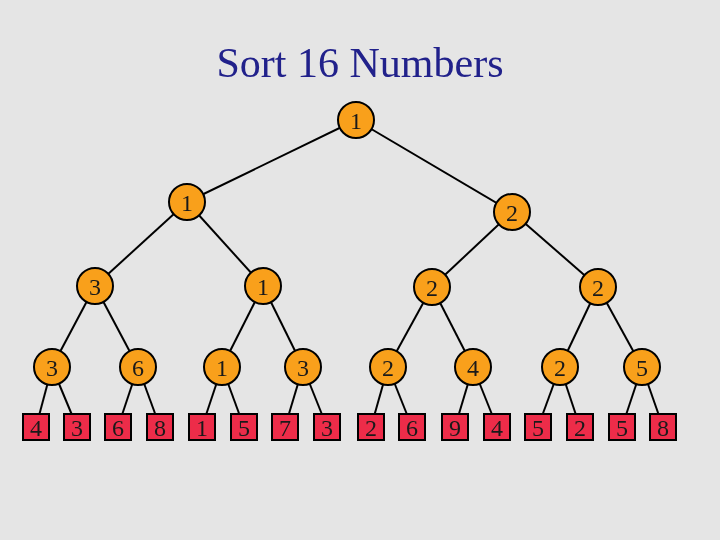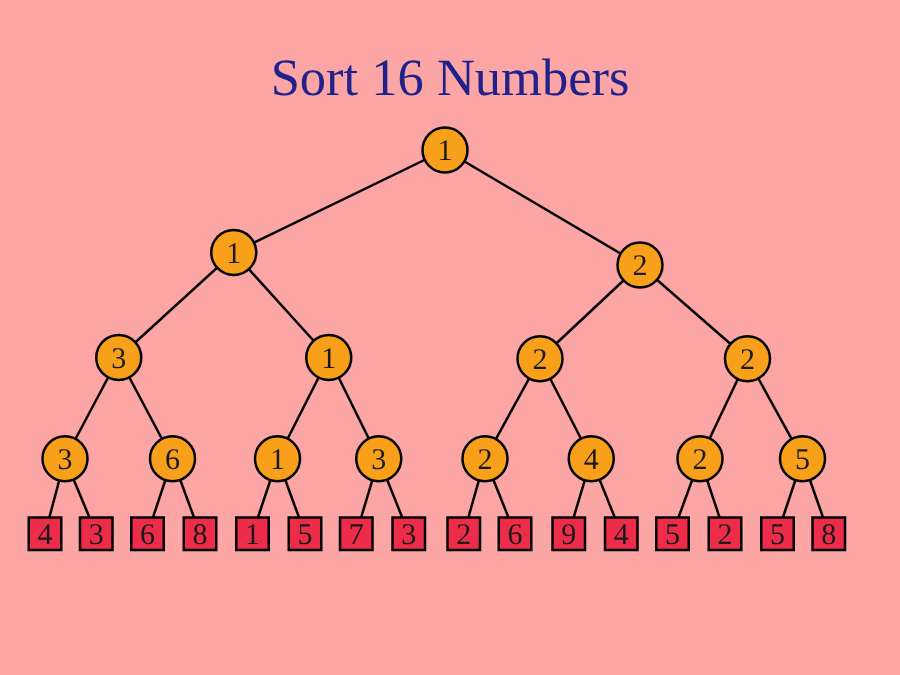--- a/index.html
+++ b/index.html
@@ -36,21 +36,21 @@
     font-family: "Liberation Serif", serif;
     font-size: 24px;
     fill: #1a1a1a;
     text-anchor: middle;
     dominant-baseline: central;
   }
 </style>
 </head>
 <body>
 
-<div class="slide" style="background: #fca5a5;">
+<div class="slide" style="background: #e5e5e5;">
   <h1 class="slide-title" style="color: rgb(33, 33, 139);">Sort 16 Numbers</h1>
   <svg id="tree-svg" class="tree-svg" width="720" height="540" viewBox="0 0 720 540">
       <line x1="356" y1="120" x2="187" y2="202" stroke="#000000" stroke-width="2"></line>
       <line x1="356" y1="120" x2="512" y2="212" stroke="#000000" stroke-width="2"></line>
       <line x1="187" y1="202" x2="95" y2="286" stroke="#000000" stroke-width="2"></line>
       <line x1="187" y1="202" x2="263" y2="286" stroke="#000000" stroke-width="2"></line>
       <line x1="512" y1="212" x2="432" y2="287" stroke="#000000" stroke-width="2"></line>
       <line x1="512" y1="212" x2="598" y2="287" stroke="#000000" stroke-width="2"></line>
       <line x1="95" y1="286" x2="52" y2="367" stroke="#000000" stroke-width="2"></line>
       <line x1="95" y1="286" x2="138" y2="367" stroke="#000000" stroke-width="2"></line>

